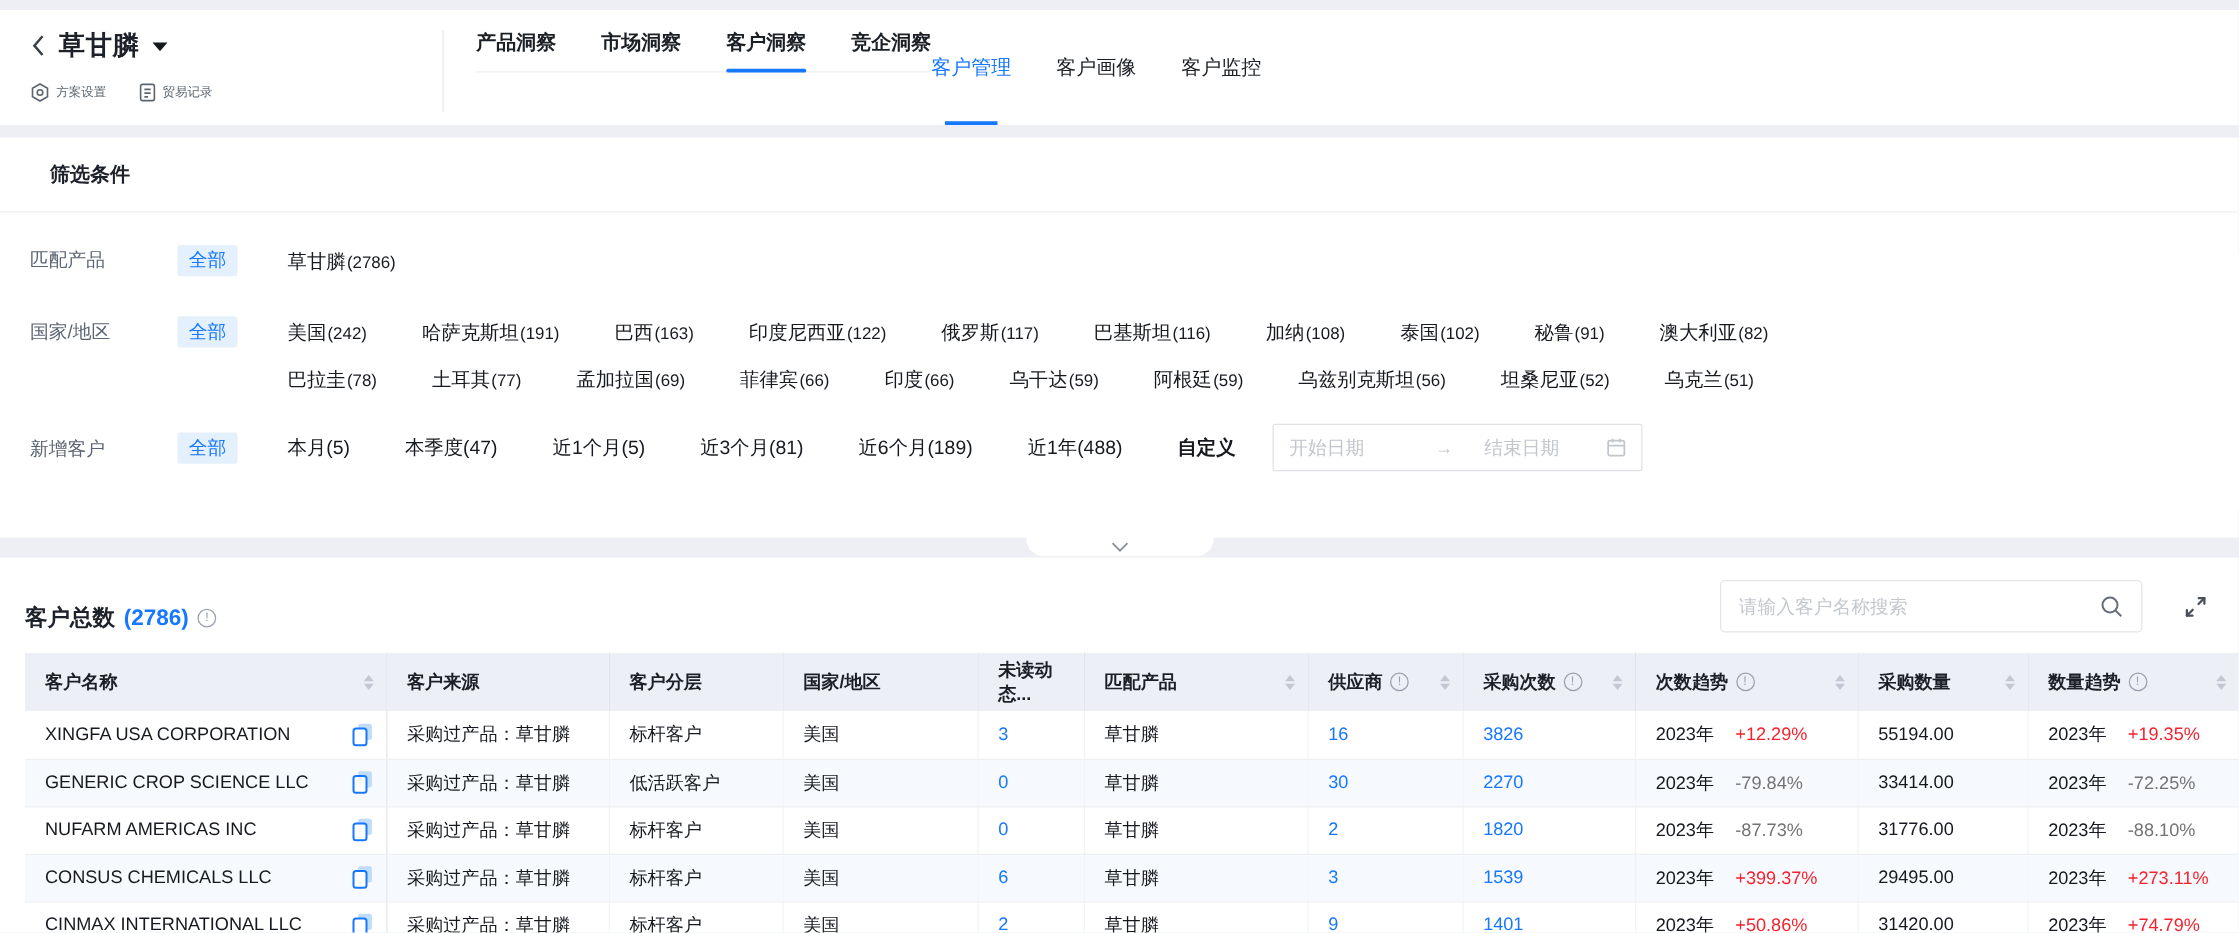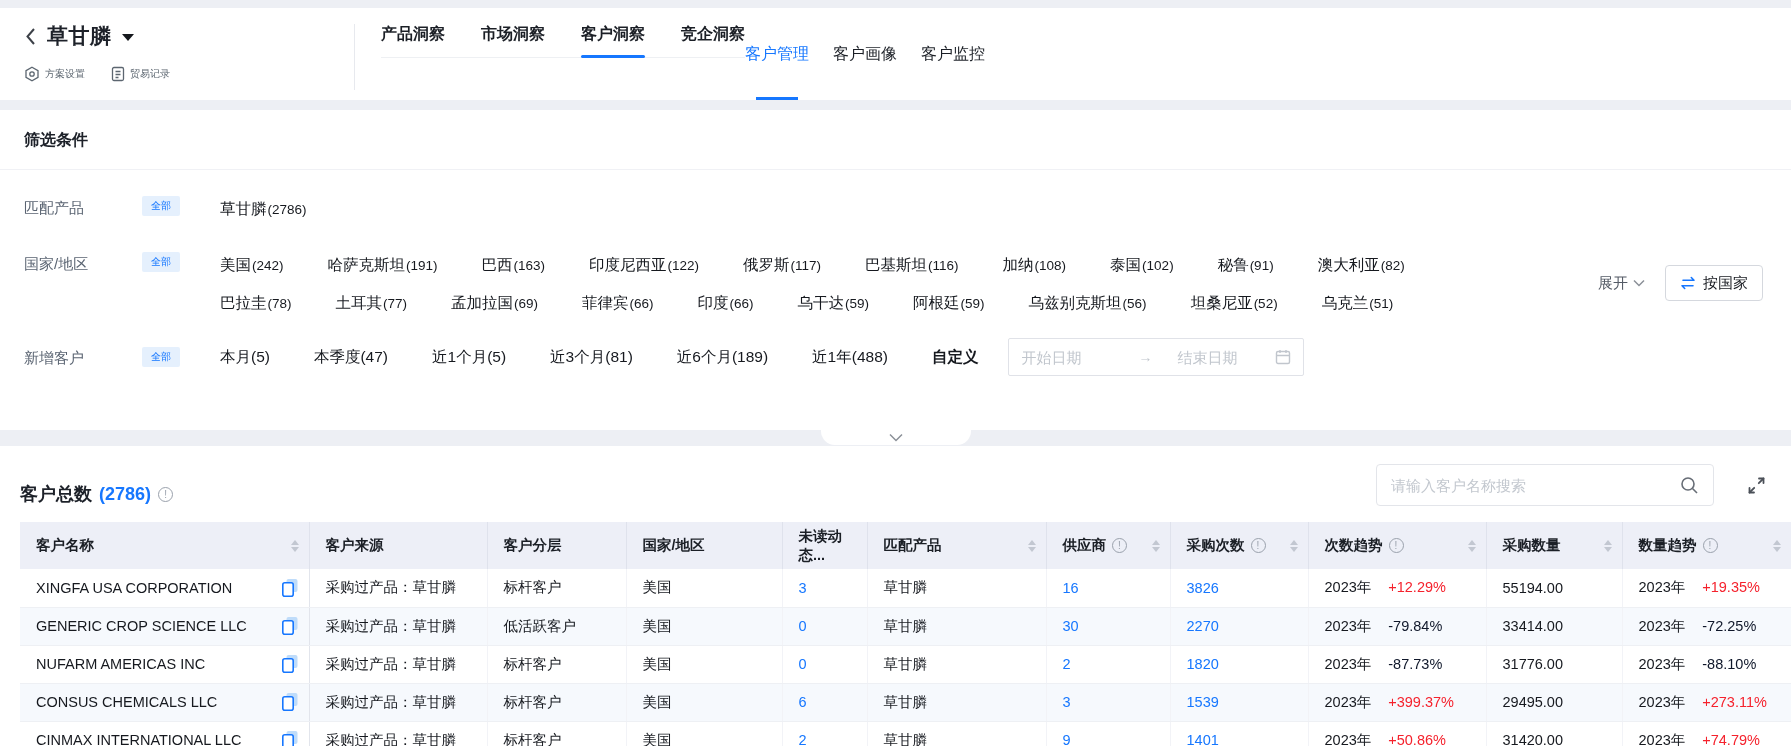--- a/index.html
+++ b/index.html
@@ -24,36 +24,36 @@
   }
   .title-actions { display:flex; gap:26px; margin-top:16px; }
   .title-action { display:flex; align-items:center; gap:5px; color:#5c6670; font-size:10px; cursor:pointer; }
   .v-divider { width:1px; background:#e7e9ee; margin:16px 0 10px 0; }
   .tabs-block { flex:1; display:flex; padding-left:26px; }
   .main-tabs { display:flex; gap:36px; align-items:flex-end; height:50px; border-bottom:1px solid #eef0f3; padding-bottom:12px; }
   .main-tab { font-size:16px; font-weight:700; color:#1b1f26; position:relative; cursor:pointer; }
   .main-tab.active .tab-bar {
     position:absolute; left:0; right:0; bottom:-13px; height:3px; background:#1677ff; border-radius:2px;
   }
-  .sub-tabs { display:flex; gap:24px; flex:1; }
+  .sub-tabs { display:flex; gap:36px; flex:1; }
   .sub-tab { font-size:16px; color:#1b1f26; position:relative; cursor:pointer; height:100%; display:flex; align-items:center; }
   .sub-tab.active { color:#1677ff; }
   .sub-tab.active .tab-bar {
     position:absolute; left:50%; transform:translateX(-50%); bottom:0; width:42px; height:3px; background:#1677ff;
   }
   
   .filter-card { margin-top:10px; background:#fff; height:320px; position:relative; padding:20px 24px 0 24px; }
-  .filter-title { font-size:16px; font-weight:700; padding-bottom:18px; border-bottom:1px solid #f0f1f5; margin:0 -24px; padding-left:24px; }
+  .filter-title { font-size:16px; font-weight:700; padding-bottom:18px; border-bottom:1px solid #f0f1f5; margin:0 -24px; padding-left:40px; }
   .f-row { display:flex; align-items:flex-start; }
   .f-row.product { margin-top:26px; }
   .f-row.country { margin-top:32px; }
   .f-row.newcust { margin-top:24px; align-items:center; }
   .f-label { width:118px; flex:none; color:#5a6472; font-size:15px; padding-top:3px; }
   .chip-all {
-    flex:none; color:#1677ff; background:#e5f0fd; font-size:10px;
+    flex:none; color:#1677ff; background:#e5f0fd; font-size:15px;
     padding:3px 9px; border-radius:2px; margin-right:40px; cursor:pointer;
   }
   .f-values { display:flex; flex-wrap:wrap; column-gap:44px; row-gap:18px; flex:1; padding-top:3px; }
   .opt { font-size:15.5px; color:#16191f; cursor:pointer; white-space:nowrap; }
   .opt .cnt { font-size:13.5px; margin-left:1px; }
   .country-wrap { flex:1; display:flex; }
   .country-rows { flex:1; display:flex; flex-direction:column; gap:17px; padding-top:3px; }
   .country-row { display:flex; column-gap:44px; flex-wrap:nowrap; }
   .country-controls { flex:none; display:flex; align-items:center; gap:20px; margin-left:12px; padding-right:4px; }
   .expand-link { display:flex; align-items:center; gap:5px; color:#545b66; font-size:15px; cursor:pointer; }
@@ -105,21 +105,21 @@
   tbody td {
     height:38px; font-size:14.5px; color:#16191f; padding:0 10px 0 16px;
     border-bottom:1px solid #eef0f4; border-right:1px solid #f2f3f7; white-space:nowrap; overflow:hidden;
   }
   tbody td:first-child { border-right:1px solid #e2e5ec; }
   tbody tr:nth-child(even) td { background:#f6f9fd; }
   .cell-name { display:flex; align-items:center; justify-content:space-between; }
   .blue { color:#1677ff; }
   .pct { margin-left:17px; }
   .up { color:#f5222d; }
-  .down { color:#0f172a; }
+  .down { color:#737373; }
   .sorter { display:inline-flex; flex-direction:column; align-items:center; gap:2px; cursor:pointer; }
   .car { width:0; height:0; border-left:4.5px solid transparent; border-right:4.5px solid transparent; }
   .car.u { border-bottom:5px solid #c2c7d1; }
   .car.d { border-top:5px solid #c2c7d1; }
   .info-icon {
     display:inline-flex; align-items:center; justify-content:center; flex:none;
     width:15px; height:15px; border:1.2px solid #9aa1ac; border-radius:50%;
     font-size:10px; color:#9aa1ac; font-weight:400; cursor:pointer;
   }
   .icon { display:inline-flex; align-items:center; }
@@ -218,39 +218,20 @@
           <span class="opt"><span>孟加拉国</span><span class="cnt">(69)</span></span>
           <span class="opt"><span>菲律宾</span><span class="cnt">(66)</span></span>
           <span class="opt"><span>印度</span><span class="cnt">(66)</span></span>
           <span class="opt"><span>乌干达</span><span class="cnt">(59)</span></span>
           <span class="opt"><span>阿根廷</span><span class="cnt">(59)</span></span>
           <span class="opt"><span>乌兹别克斯坦</span><span class="cnt">(56)</span></span>
           <span class="opt"><span>坦桑尼亚</span><span class="cnt">(52)</span></span>
           <span class="opt"><span>乌克兰</span><span class="cnt">(51)</span></span>
         </div>
       </div>
-      <div class="country-controls">
-        <span class="expand-link">
-          <span>展开</span>
-          <span class="icon">
-            <svg width="12" height="8" viewBox="0 0 12 8" fill="none" stroke="#8b9098" stroke-width="1.5">
-                <path d="M1 1.5 6 6.5 11 1.5"></path>
-              </svg>
-          </span>
-        </span>
-        <span class="by-country-btn">
-          <span class="icon">
-            <svg width="16" height="14" viewBox="0 0 16 14" fill="none" stroke="#1677ff" stroke-width="1.6" stroke-linecap="round" stroke-linejoin="round">
-                <path d="M3 4.2h11M11.3 1.5 14 4.2"></path>
-                <path d="M13 9.8H2M4.7 12.5 2 9.8"></path>
-              </svg>
-          </span>
-          <span>按国家</span>
-        </span>
-      </div>
     </div>
   </div>
 
   <div class="f-row newcust">
     <span class="f-label">新增客户</span>
     <span class="chip-all">全部</span>
     <div class="newcust-values">
       <span class="opt">本月(5)</span>
       <span class="opt">本季度(47)</span>
       <span class="opt">近1个月(5)</span>

